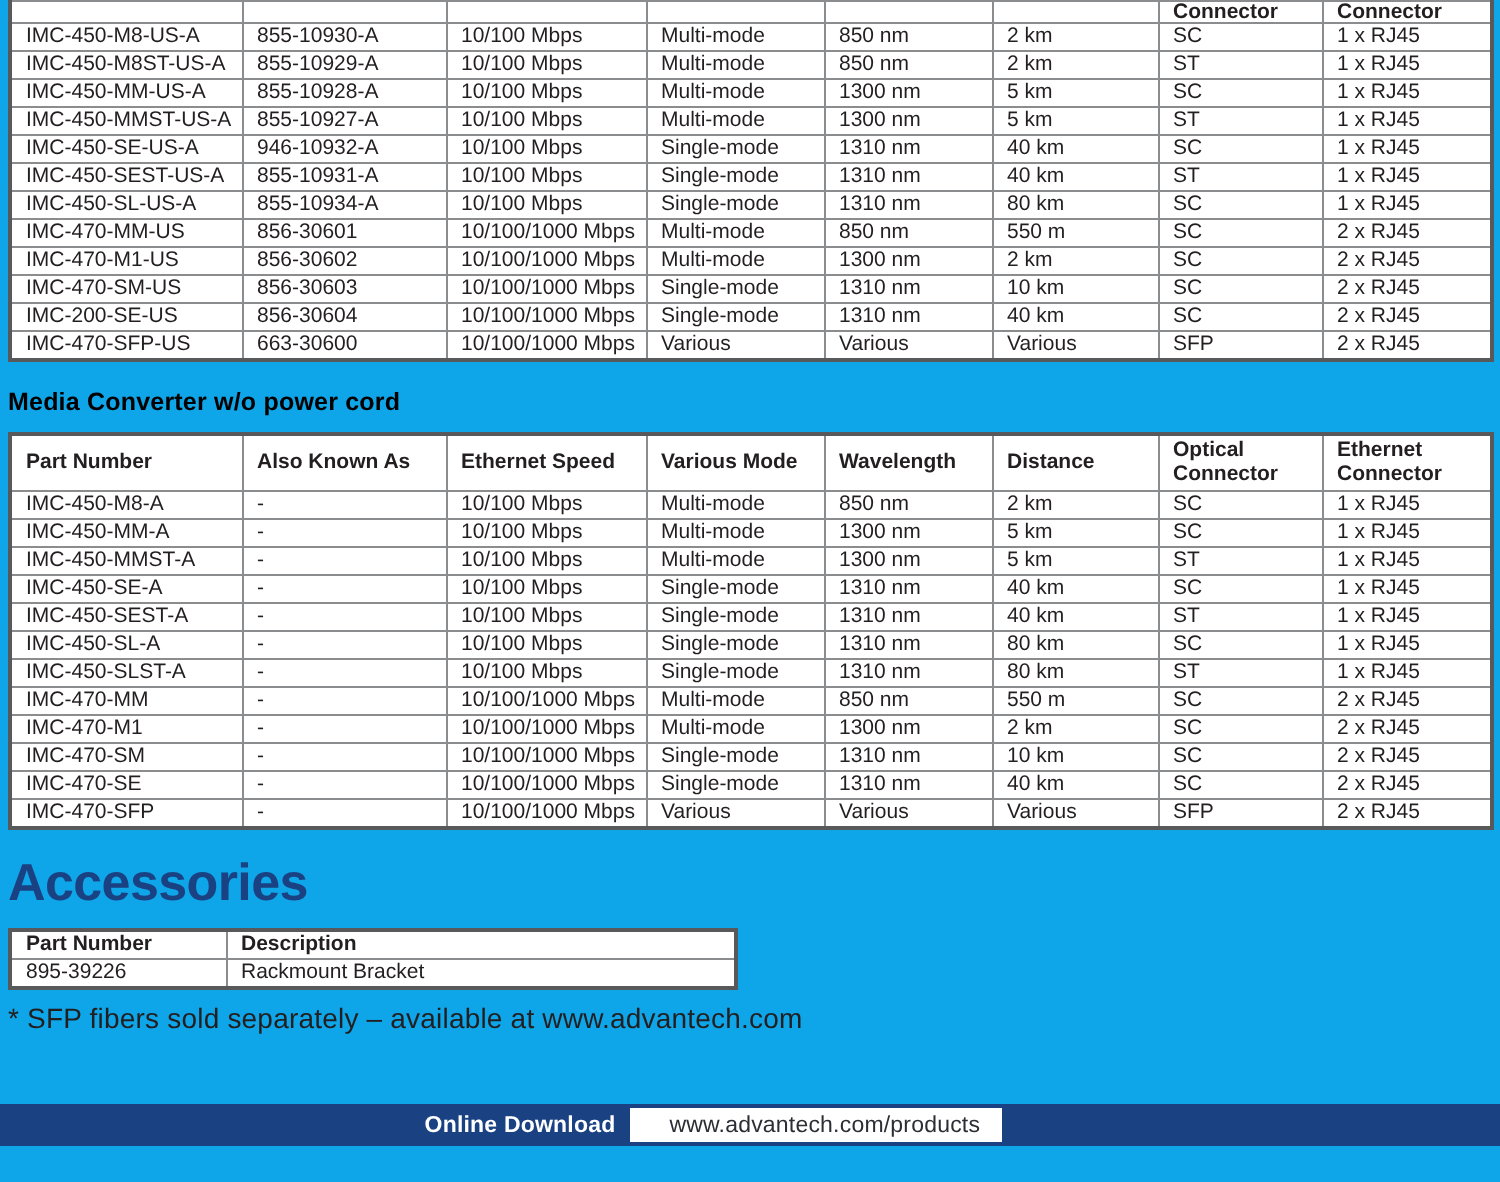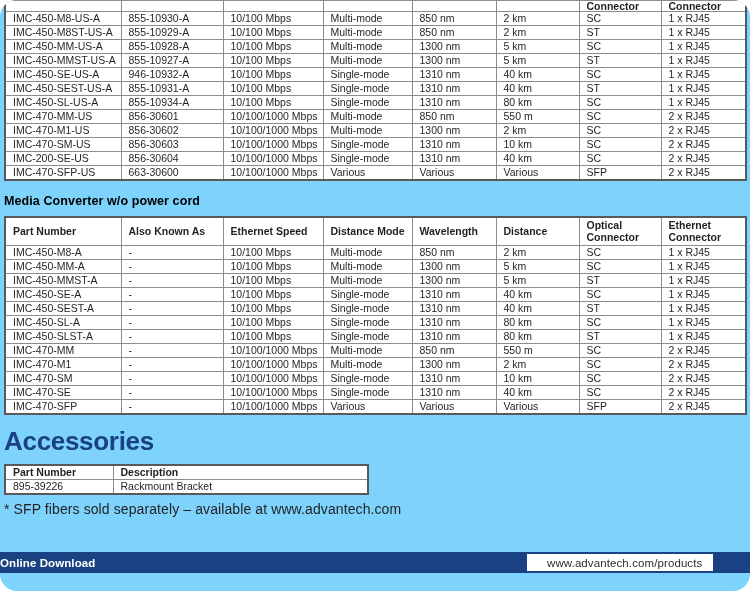--- a/index.html
+++ b/index.html
@@ -1,19 +1,19 @@
 <!DOCTYPE html>
 <html><head>
 <meta charset="utf-8">
 <style>
   * { margin:0; padding:0; box-sizing:border-box; }
   html,body { background:#ffffff; }
   .page {
     position:relative; width:750px; height:591px; overflow:hidden;
-    background:#7dd3fc; font-family:"Liberation Sans", sans-serif; color:#231f20;border-radius:17px;
+    background:#0ea5e9; font-family:"Liberation Sans", sans-serif; color:#231f20;
   }
   .content { position:absolute; left:4px; top:0; width:741px; }
 
   table.spec { border-collapse:collapse; table-layout:fixed; width:741px;
                border:2px solid #58595b; background:#fff; }
   table.spec th, table.spec td {
     border:1px solid #8a8c8e; text-align:left; font-size:10.5px;
     padding:0 4px 0 7px; overflow:hidden; white-space:nowrap; color:#231f20;
   }
   table.spec td { height:13px; line-height:13px; }
@@ -37,21 +37,21 @@
     border:1px solid #8a8c8e; text-align:left; font-size:10.5px;
     padding:0 4px 0 7px; height:13px; line-height:13px; white-space:nowrap;
     overflow:hidden; color:#231f20;
   }
   table.acc th { font-weight:bold; }
 
   .footnote { font-size:14px; color:#231f20; margin-top:6px; letter-spacing:0.1px; }
 
   .footer-bar {
     position:absolute; left:0; top:552px; width:750px; height:21px;
-    background:#1a4282; display:flex; align-items:center; justify-content:space-between;
+    background:#1a4282; display:flex; align-items:center; justify-content:center;
   }
   .dl-label { color:#ffffff; font-weight:bold; font-size:11.5px; margin-right:7px;
               letter-spacing:0.1px; }
   .url-box {
     width:186px; height:17px; background:#ffffff; margin-right:37px;
     display:flex; align-items:center; padding-left:20px;
     font-size:11.5px; color:#2b2e34; letter-spacing:0.1px;
   }
 </style>
 </head>
@@ -218,21 +218,21 @@
         <col style="width:84px">
           <col style="width:83px">
           <col style="width:82px">
           <col style="width:85px">
       </colgroup>
       <thead>
           <tr>
             <th>Part Number</th>
             <th>Also Known As</th>
             <th>Ethernet Speed</th>
-            <th>Distance Mode</th>
+            <th>Various Mode</th>
             <th>Wavelength</th>
             <th>Distance</th>
             <th>Optical Connector</th>
             <th>Ethernet Connector</th>
           </tr>
         </thead>
       <tbody>
           <tr>
             <td>IMC-450-M8-A</td>
             <td>-</td>

